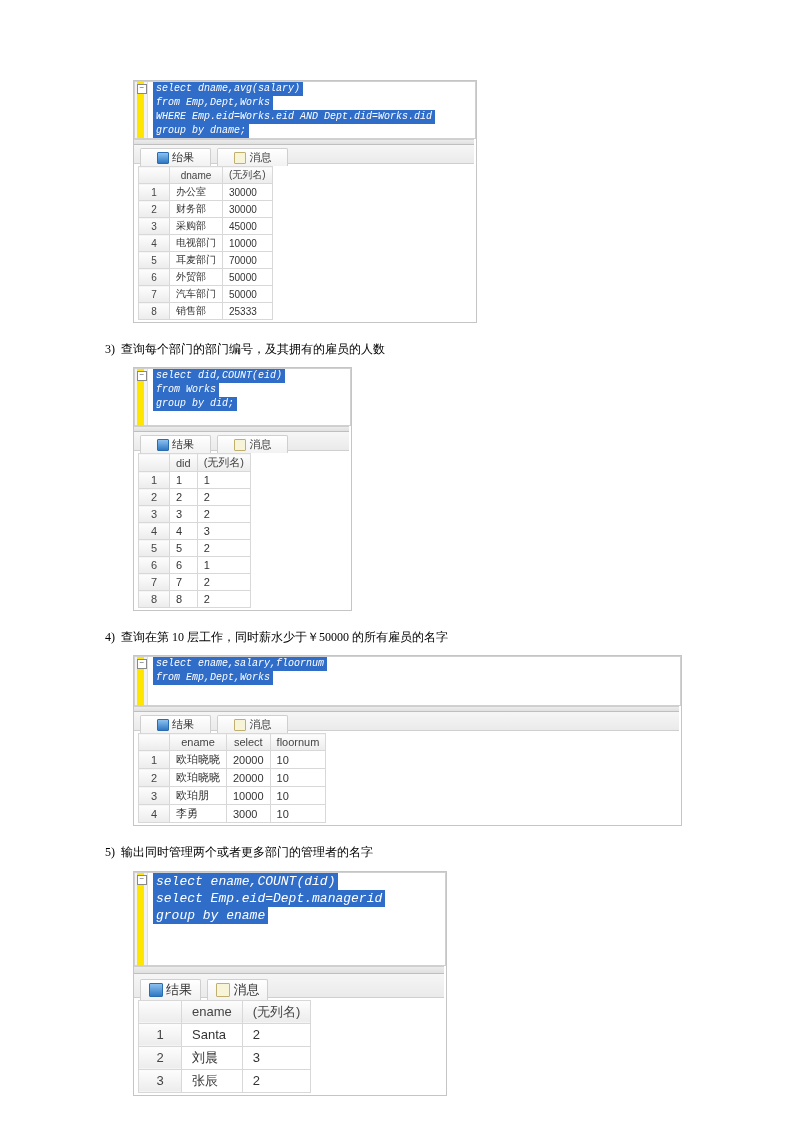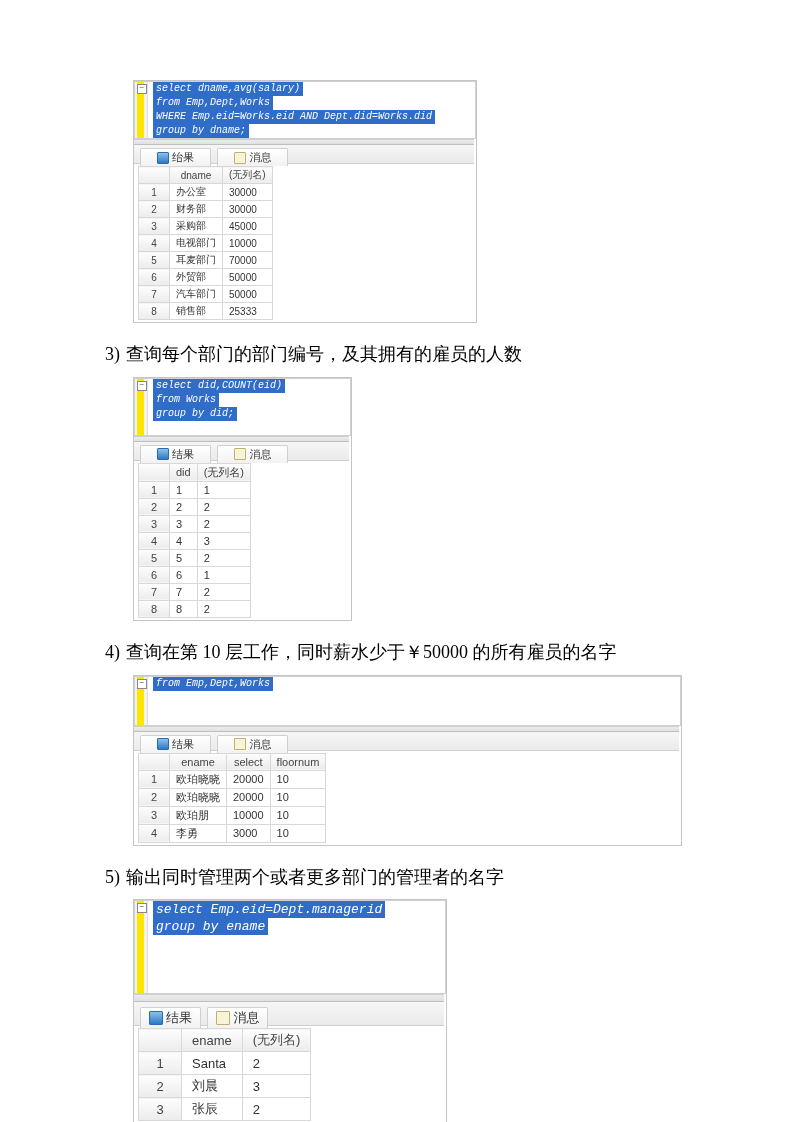--- a/index.html
+++ b/index.html
@@ -10,21 +10,21 @@
     font-family: "Microsoft YaHei", "SimSun", sans-serif;
     color: #000;
   }
   .page {
     padding: 80px 90px 40px 105px;
   }
   .item {
     margin-bottom: 14px;
   }
   .item-head {
-    font-size: 18px;
+    font-size: 12px;
     line-height: 1.6;
     margin: 6px 0 8px 0;
     font-family: "SimSun", serif;
   }
   .item-head .num {
     display: inline-block;
     text-align: right;
     margin-right: 6px;
   }
   .panel-wrap {
@@ -345,20 +345,21 @@
   <div class="item">
     <div class="item-head">
       <span class="num">4)</span><span>查询在第 10 层工作，同时薪水少于￥50000 的所有雇员的名字</span>
     </div>
     <div class="panel-wrap p4">
       <div class="outer-border">
         <div class="sql-box" style="height:48px;">
           <div class="sql-gutter"></div>
           <div class="sql-collapsebox">−</div>
           <div class="sql-text">
+            <div class="sql-row"><span class="sql-line">select ename,salary,floornum</span></div>
             <div class="sql-row"><span class="sql-line">from Emp,Dept,Works</span></div>
           </div>
         </div>
         <div class="divider"></div>
         <div class="tabs">
           <span class="tab">
               <span class="icn icn-grid"></span>
               <span>结果</span>
             </span>
           <span class="tab">
@@ -409,20 +410,21 @@
   <div class="item">
     <div class="item-head">
       <span class="num">5)</span><span>输出同时管理两个或者更多部门的管理者的名字</span>
     </div>
     <div class="panel-wrap p5">
       <div class="outer-border">
         <div class="sql-box" style="height:92px;">
           <div class="sql-gutter"></div>
           <div class="sql-collapsebox">−</div>
           <div class="sql-text">
+            <div class="sql-row"><span class="sql-line">select ename,COUNT(did)</span></div>
             <div class="sql-row"><span class="sql-line">select Emp.eid=Dept.managerid</span></div>
             <div class="sql-row"><span class="sql-line"> group by ename</span></div>
           </div>
         </div>
         <div class="divider" style="height:8px;"></div>
         <div class="tabs">
           <span class="tab">
               <span class="icn icn-grid"></span>
               <span>结果</span>
             </span>

